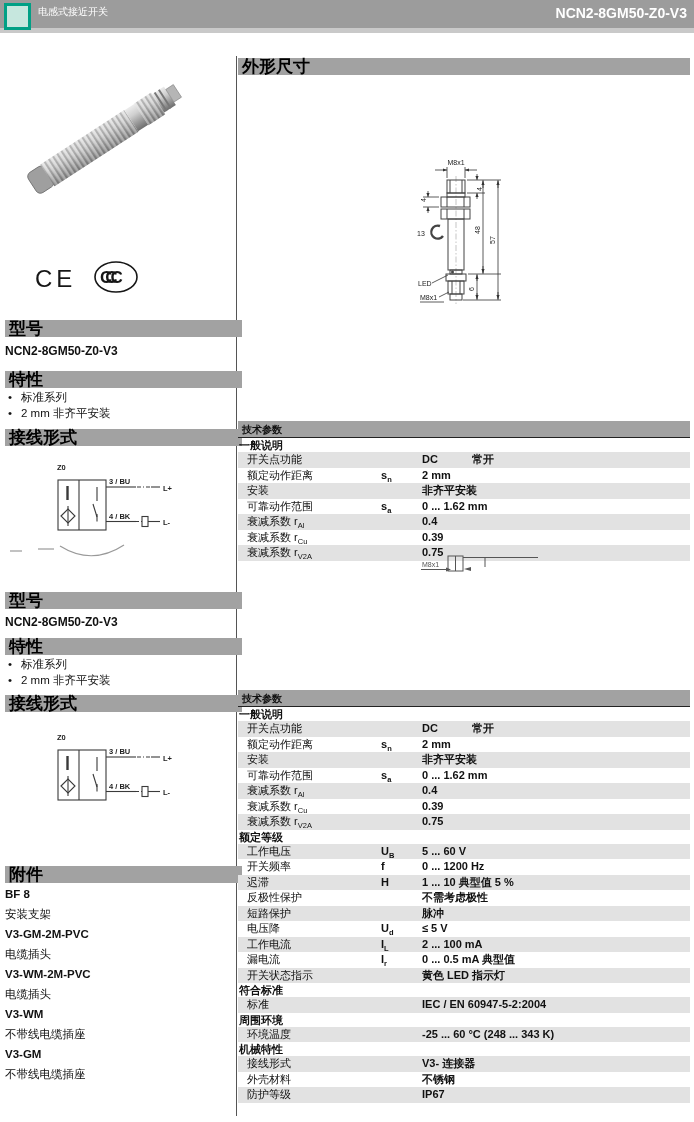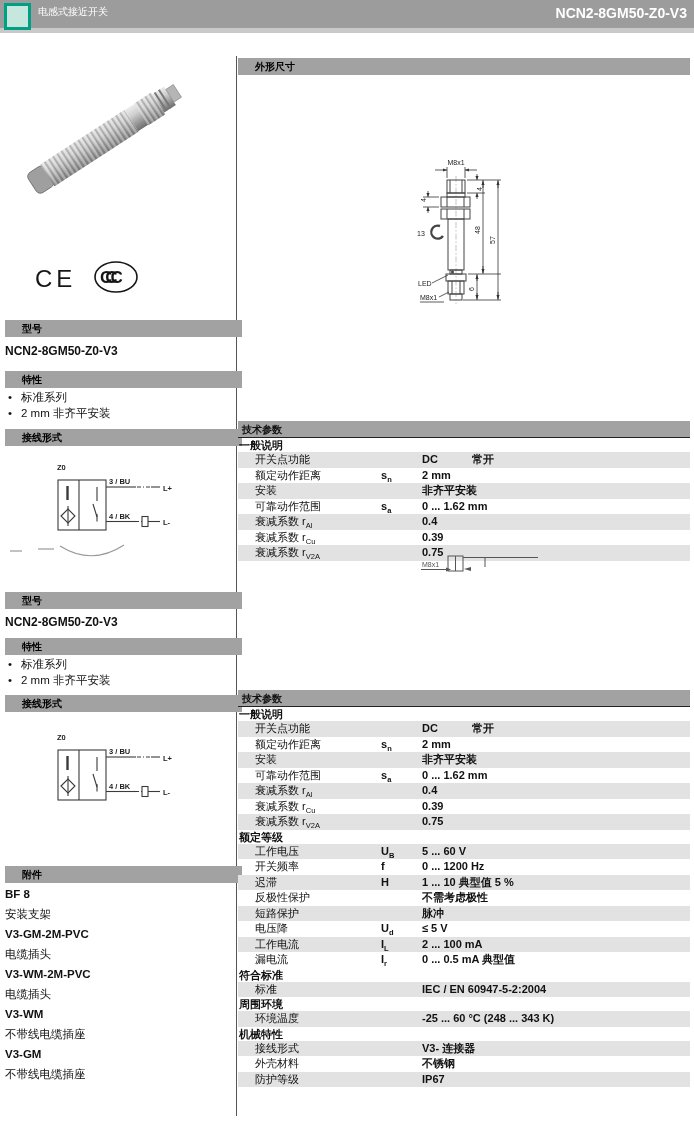--- a/index.html
+++ b/index.html
@@ -7,39 +7,39 @@
   .page{position:relative;width:694px;height:1122px;background:#fff;overflow:hidden;
         font-family:"Liberation Sans","DejaVu Sans",sans-serif;color:#111}
   
   .topbar{position:absolute;left:0;top:0;width:694px;height:28px;background:#9c9c9c}
   .topbar-strip{position:absolute;left:0;top:28px;width:694px;height:5px;background:#c9c9c9}
   .logo-square{position:absolute;left:4px;top:3px;width:27px;height:27px;background:#c6e7de;border:3px solid #00a085}
   .topbar-title{position:absolute;left:38px;top:5px;color:#fff;font-weight:normal;font-size:10px}
   .topbar-model{position:absolute;right:7px;top:5px;color:#fff;font-weight:bold;font-size:14px}
   
   .vline{position:absolute;left:236px;top:56px;width:1px;height:1060px;background:#555}
-  .secbar{position:absolute;background:#a2a2a2;color:#000;font-weight:bold;font-size:10px;
-          height:17px;line-height:17px;padding-left:17px;white-space:nowrap}
+  .secbar{position:absolute;background:#a2a2a2;color:#000;font-weight:bold;font-size:17px;
+          height:17px;line-height:17px;padding-left:4px;white-space:nowrap}
   .bar-left{left:5px;width:237px}
   .bar-right{left:238px;width:452px}
   .modeltxt{position:absolute;left:5px;font-size:12px;font-weight:bold;white-space:nowrap}
   .featlist{position:absolute;left:5px;width:225px}
   .feat{font-size:11.5px;line-height:16px;padding-left:3px;white-space:nowrap}
   .feat::before{content:"•";margin-right:9px}
   .acclist{position:absolute;left:5px;width:225px}
   .acc-code{font-size:11.5px;font-weight:bold;height:20px;line-height:20px;white-space:nowrap}
   .acc-desc{font-size:11.5px;height:20px;line-height:20px;white-space:nowrap}
   
   .ttable{position:absolute;left:238px;width:452px}
   .tbar{background:#a2a2a2;font-weight:bold;font-size:10px;height:17px;line-height:17px;
         padding-left:4px;border-bottom:1.5px solid #222}
   .tgroup-name{font-size:11px;font-weight:bold;height:14px;line-height:14px;padding-left:1px;white-space:nowrap}
   .trow{position:relative;height:15.5px;line-height:15.5px;font-size:11px}
   .trows > .trow:nth-child(odd){background:#e2e2e2}
-  .c-label{position:absolute;left:17px;white-space:nowrap}
+  .c-label{position:absolute;left:9px;white-space:nowrap}
   .c-sym{position:absolute;left:143px;font-weight:bold;white-space:nowrap}
   .c-val{position:absolute;left:184px;font-weight:bold;white-space:nowrap}
   .c-val2{position:absolute;left:234px;font-weight:bold;white-space:nowrap}
   sub{font-size:7.5px}
   svg{position:absolute}
   svg text{font-family:"Liberation Sans","DejaVu Sans",sans-serif}
   .wt{font-size:7.5px;font-weight:bold;fill:#222}
   .dt{font-size:7px;fill:#222}
 </style>
 </head>
@@ -421,20 +421,26 @@
           <span class="c-sym"><span>I</span><sub>L</sub></span>
           <span class="c-val">2 ... 100 mA</span>
           <span class="c-val2"></span>
         </div>
           <div class="trow">
           <span class="c-label"><span>漏电流</span><sub></sub></span>
           <span class="c-sym"><span>I</span><sub>r</sub></span>
           <span class="c-val">0 ... 0.5 mA 典型值</span>
           <span class="c-val2"></span>
         </div>
+          <div class="trow">
+          <span class="c-label"><span>开关状态指示</span><sub></sub></span>
+          <span class="c-sym"><span></span><sub></sub></span>
+          <span class="c-val">黄色 LED 指示灯</span>
+          <span class="c-val2"></span>
+        </div>
       </div>
     </div>
 
     <div class="tgroup">
       <div class="tgroup-name">符合标准</div>
       <div class="trows">
         <div class="trow">
           <span class="c-label"><span>标准</span><sub></sub></span>
           <span class="c-sym"><span></span><sub></sub></span>
           <span class="c-val">IEC / EN 60947-5-2:2004</span>

